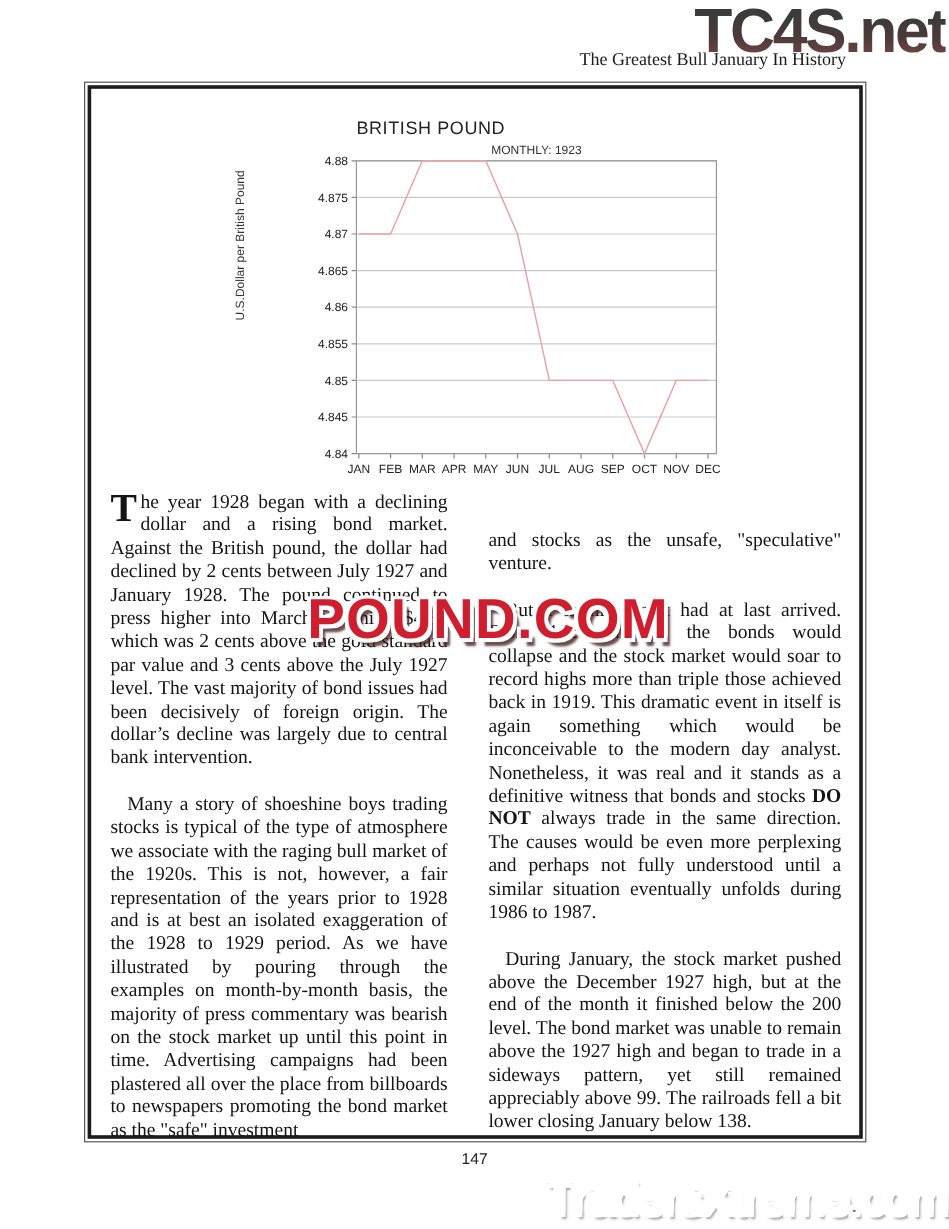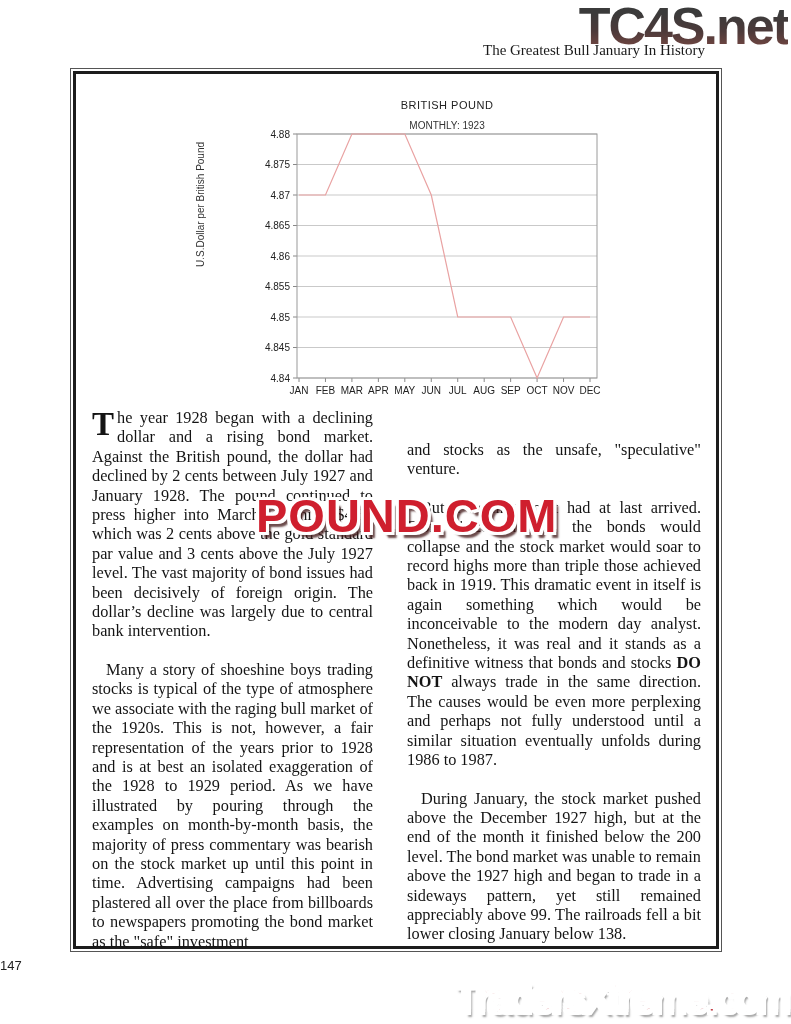--- a/index.html
+++ b/index.html
@@ -24,22 +24,22 @@
 
   
   .frame{
     left:70px;top:68px;width:652px;height:884px;box-sizing:border-box;
     border:1px solid #555;padding:2px;pointer-events:none;
   }
   .frame-inner{width:100%;height:100%;box-sizing:border-box;border:3px solid #1c1c1c;}
 
   
   .chart-title{
-    left:297px;top:99px;width:300px;text-align:center;
-    font-family:"Liberation Sans", sans-serif;font-size:11px;color:#222;letter-spacing:.5px;
+    left:297px;top:99px;width:300px;
+    font-family:"Liberation Sans", sans-serif;font-size:15px;color:#222;letter-spacing:.5px;
   }
   .chart-subtitle{
     left:297px;top:120px;width:300px;text-align:center;
     font-family:"Liberation Sans", sans-serif;font-size:10px;color:#333;
   }
   .chart-ylabel{
     left:195px;top:267px;transform:rotate(-90deg);transform-origin:0 0;
     font-family:"Liberation Sans", sans-serif;font-size:10px;color:#333;white-space:nowrap;
   }
   #chart-svg{left:250px;top:128px;}
@@ -64,21 +64,21 @@
     font-family:"Liberation Sans", sans-serif;font-weight:bold;
     font-size:47px;letter-spacing:1px;color:#cf1f2e;
     text-shadow:
       -3px -3px 0 #fff, 3px -3px 0 #fff, -3px 3px 0 #fff, 3px 3px 0 #fff,
       -3px 0 0 #fff, 3px 0 0 #fff, 0 -3px 0 #fff, 0 3px 0 #fff,
       5px 6px 2px rgba(70,30,30,.8);
   }
 
   
   .page-number{
-    left:0;top:958px;width:791px;text-align:left;
+    left:0;top:958px;width:791px;text-align:center;
     font-family:"Liberation Sans", sans-serif;font-size:13px;color:#222;
   }
   .bottom-logo{
     right:2px;top:978px;line-height:1;
     font-family:"Liberation Sans", sans-serif;font-weight:normal;
     font-size:40px;letter-spacing:-1px;color:#c94b52;
     background:linear-gradient(to bottom,#dd8387 20%,#c03a43 85%);
     -webkit-background-clip:text;background-clip:text;
     -webkit-text-fill-color:transparent;
     text-shadow:

